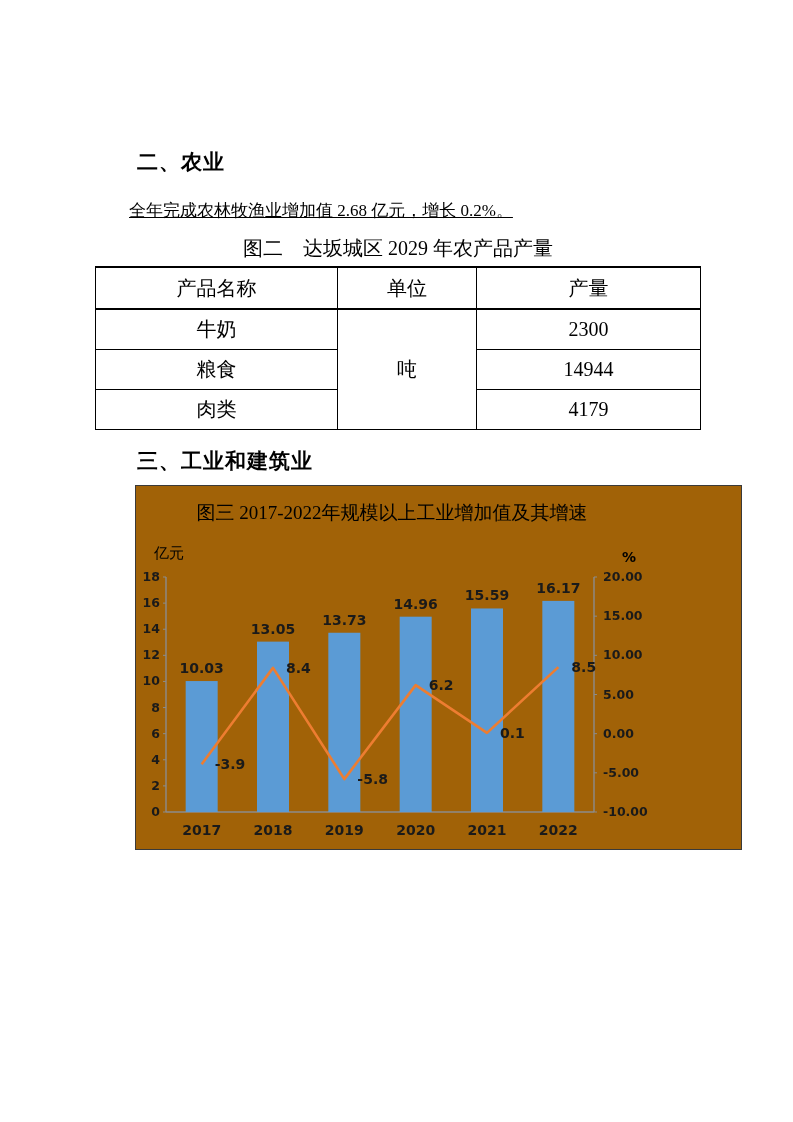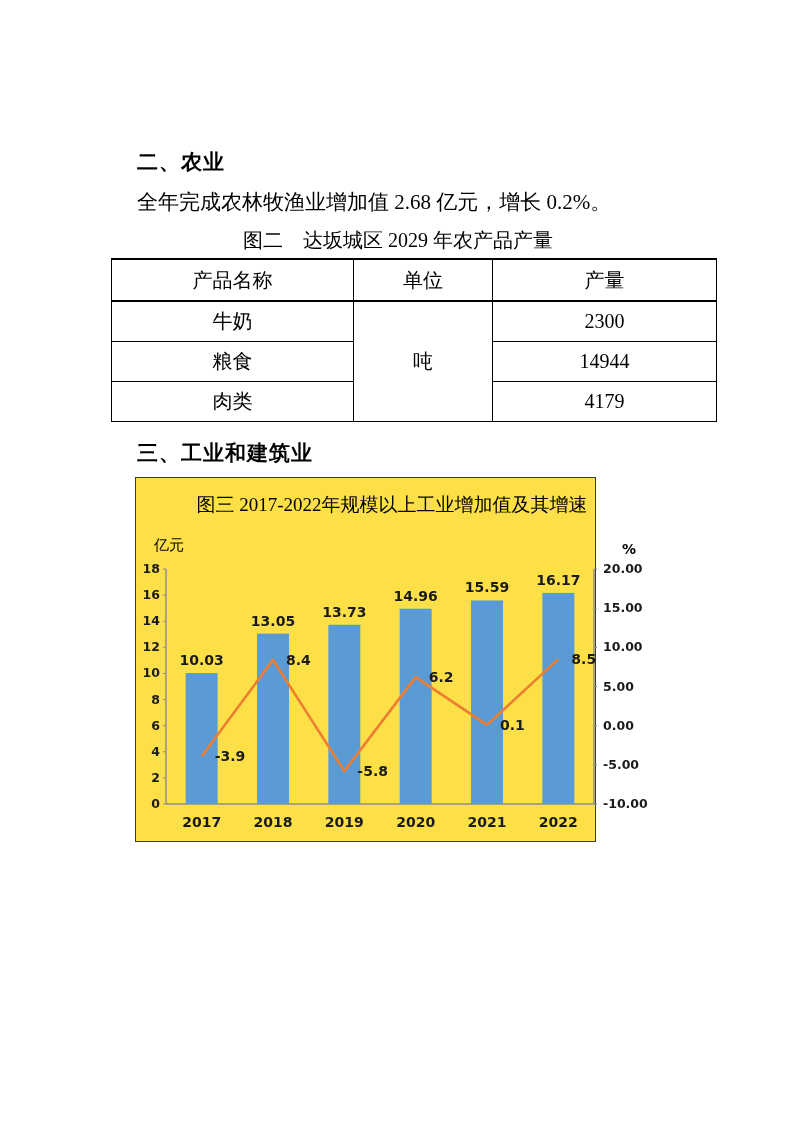--- a/index.html
+++ b/index.html
@@ -20,60 +20,60 @@
   .sec-heading{
     font-size:21px;
     font-weight:bold;
     line-height:27px;
     text-indent:2em;
     margin:0;
     font-family:"Liberation Sans","DejaVu Sans",sans-serif;
     letter-spacing:1px;
   }
   .para{
-    font-size:21px;
+    font-size:17px;
     line-height:39px;
     text-align:justify;
     text-indent:2em;
-    margin:8px 0 0 0;
+    margin:16px 0 0 0;
+    text-decoration:underline;
   }
   .tbl-caption{
     font-size:20px;
     text-align:center;
     margin-top:5px;
     line-height:27px;
   }
   table.products{
     margin-top:4px;
     width:100%;
     border-collapse:collapse;
     table-layout:fixed;
-    margin-left:16px;
   }
   table.products td,table.products th{
     border:1.5px solid #000;
     text-align:center;
     font-size:20px;
     font-weight:normal;
     padding:0;
     height:39px;
   }
   table.products tr.hdr th{height:40px;border-top-width:2px;border-bottom-width:2px;}
   table.products .c1{width:40%;}
   table.products .c2{width:23%;}
   table.products .c3{width:37%;}
   .industry-heading{margin-top:17px;}
   .chartbox{
     margin-top:11px;
     margin-left:40px;
-    width:461px;
+    width:607px;
     height:365px;
     border:1.5px solid #3a3a3a;
     box-sizing:border-box;
-    background:#fde047;
+    background:#a16207;
   }
   svg text{font-family:"DejaVu Sans","Liberation Sans",sans-serif;}
   svg .cn{font-family:"Liberation Serif","DejaVu Serif",serif;}
 </style>
 </head>
 <body>
 
 <div class="page">
   <div class="content">
 

